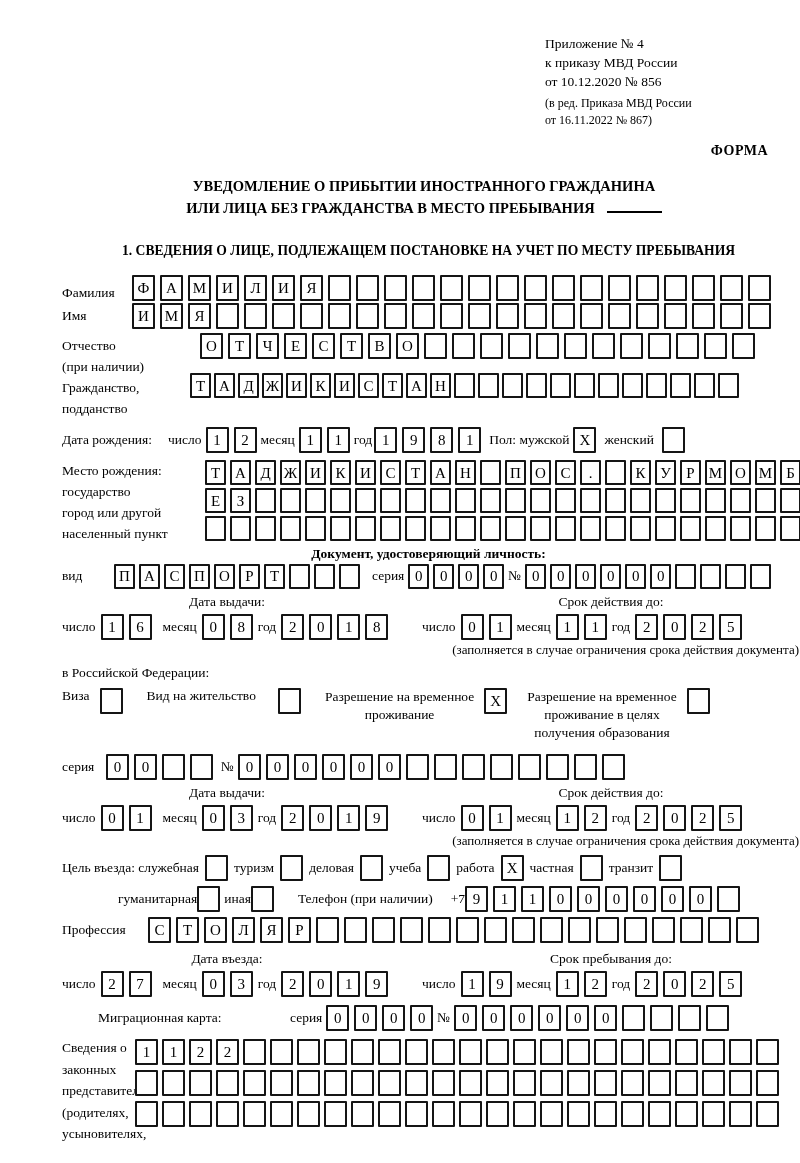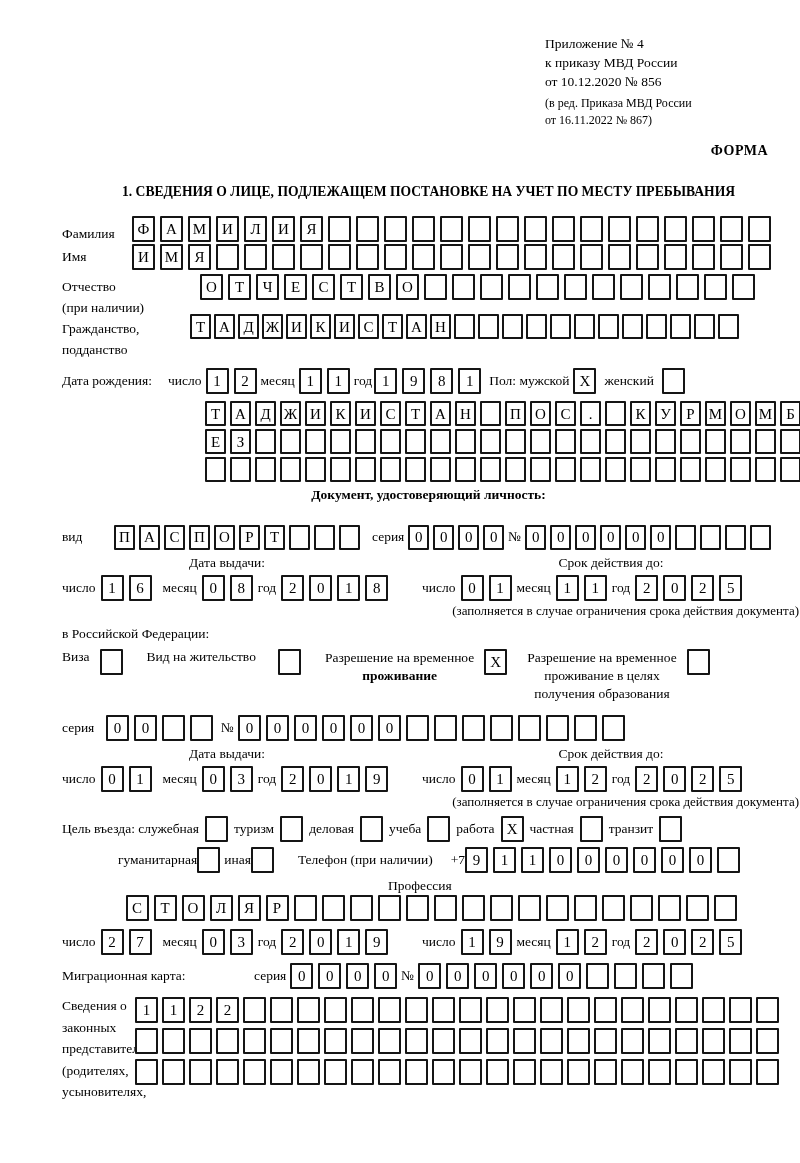--- a/index.html
+++ b/index.html
@@ -35,39 +35,43 @@
   .center{width:733px;text-align:center;}
   .ilbl{flex:none;margin:0 4px;}
   .dates{display:flex;margin-top:5px;}
   .dcol1{width:360px;} .dcol2{flex:1;}
   .dhead{text-align:center;margin-bottom:3px;}
   .dhead.left{width:330px;}
   .dline{display:flex;align-items:center;gap:5px;}
   .note-r{width:737px;text-align:right;font-size:13px;margin-top:2px;}
   .permits{display:flex;align-items:flex-start;margin-top:6px;gap:10px;}
   .pstack{text-align:center;line-height:18px;}
-  .mt6{margin-top:6px;} .mt8{margin-top:8px;}
+  .mt6{margin-top:6px;} .mt8{margin-top:8px;margin-left:36px;}
 </style>
 </head>
 <body>
 
 <div class="page">
 
   <div class="hdr">
     <div>Приложение № 4</div>
     <div>к приказу МВД России</div>
     <div>от 10.12.2020 № 856</div>
     <div class="sub">
       <div>(в ред. Приказа МВД России</div>
       <div>от 16.11.2022 № 867)</div>
     </div>
   </div>
 
   <div class="forma">ФОРМА</div>
 
+  <div class="title">
+    <div>УВЕДОМЛЕНИЕ О ПРИБЫТИИ ИНОСТРАННОГО ГРАЖДАНИНА</div>
+    <div><span>ИЛИ ЛИЦА БЕЗ ГРАЖДАНСТВА В МЕСТО ПРЕБЫВАНИЯ</span><span class="uline"></span></div>
+  </div>
 
   <div class="sec">1. СВЕДЕНИЯ О ЛИЦЕ, ПОДЛЕЖАЩЕМ ПОСТАНОВКЕ НА УЧЕТ ПО МЕСТУ ПРЕБЫВАНИЯ</div>
 
   <div class="row" style="margin-top:16px;align-items:flex-end;">
     <span class="lbl w70">Фамилия</span>
     <span class="cells">
         <span class="cell">Ф</span>
         <span class="cell">А</span>
         <span class="cell">М</span>
         <span class="cell">И</span>
@@ -197,20 +201,26 @@
         <span class="cell">8</span>
         <span class="cell">1</span>
       </span>
     <span class="ilbl" style="margin-left:8px;">Пол: мужской</span>
     <span class="cell">X</span>
     <span class="ilbl" style="margin-left:8px;">женский</span>
     <span class="cell" style="margin-left:4px;"></span>
   </div>
 
   <div class="stackblock" style="height:84px;margin-top:7px;">
+    <div class="lblstack abs" style="left:0;top:0;">
+      <div>Место рождения:</div>
+      <div>государство</div>
+      <div>город или другой</div>
+      <div>населенный пункт</div>
+    </div>
     <span class="cells sm abs" style="left:143px;top:0;">
         <span class="cell">Т</span>
         <span class="cell">А</span>
         <span class="cell">Д</span>
         <span class="cell">Ж</span>
         <span class="cell">И</span>
         <span class="cell">К</span>
         <span class="cell">И</span>
         <span class="cell">С</span>
         <span class="cell">Т</span>
@@ -279,21 +289,21 @@
         <span class="cell"></span>
         <span class="cell"></span>
         <span class="cell"></span>
         <span class="cell"></span>
         <span class="cell"></span>
       </span>
   </div>
 
   <div class="center bold" style="margin-top:2px;">Документ, удостоверяющий личность:</div>
 
-  <div class="row" style="margin-top:21px;">
+  <div class="row" style="margin-top:1px;">
     <span class="lbl" style="width:52px;">вид</span>
     <span class="cells sm">
         <span class="cell">П</span>
         <span class="cell">А</span>
         <span class="cell">С</span>
         <span class="cell">П</span>
         <span class="cell">О</span>
         <span class="cell">Р</span>
         <span class="cell">Т</span>
         <span class="cell"></span>
@@ -372,21 +382,21 @@
 
   <div style="margin-top:7px;">в Российской Федерации:</div>
 
   <div class="permits">
     <span>Виза</span>
     <span class="cell"></span>
     <span style="margin-left:14px;">Вид на жительство</span>
     <span class="cell" style="margin-left:12px;"></span>
     <span class="pstack" style="margin-left:14px;">
       <span style="display:block;">Разрешение на временное</span>
-      <span style="display:block;font-weight:bold;">проживание</span>
+      <span style="display:block;">проживание</span>
     </span>
     <span class="cell">X</span>
     <span class="pstack" style="margin-left:10px;">
       <span style="display:block;">Разрешение на временное</span>
       <span style="display:block;">проживание в целях</span>
       <span style="display:block;">получения образования</span>
     </span>
     <span class="cell"></span>
   </div>
 
@@ -495,21 +505,21 @@
         <span class="cell">0</span>
         <span class="cell">0</span>
         <span class="cell">0</span>
         <span class="cell">0</span>
         <span class="cell">0</span>
         <span class="cell">0</span>
         <span class="cell"></span>
       </span>
   </div>
 
-  <div class="row" style="margin-top:5px;flex-direction:column;">
+  <div class="row" style="margin-top:5px;">
     <span class="lbl" style="width:86px;">Профессия</span>
     <span class="cells">
         <span class="cell">С</span>
         <span class="cell">Т</span>
         <span class="cell">О</span>
         <span class="cell">Л</span>
         <span class="cell">Я</span>
         <span class="cell">Р</span>
         <span class="cell"></span>
         <span class="cell"></span>
@@ -525,20 +535,21 @@
         <span class="cell"></span>
         <span class="cell"></span>
         <span class="cell"></span>
         <span class="cell"></span>
         <span class="cell"></span>
       </span>
   </div>
 
   <div class="dates" style="margin-top:8px;">
     <div class="dcol1">
+      <div class="dhead left">Дата въезда:</div>
       <div class="dline">
         <span>число</span>
         <span class="cells">
             <span class="cell">2</span>
             <span class="cell">7</span>
           </span>
         <span style="margin-left:6px;">месяц</span>
         <span class="cells">
             <span class="cell">0</span>
             <span class="cell">3</span>
@@ -546,20 +557,21 @@
         <span>год</span>
         <span class="cells">
             <span class="cell">2</span>
             <span class="cell">0</span>
             <span class="cell">1</span>
             <span class="cell">9</span>
           </span>
       </div>
     </div>
     <div class="dcol2">
+      <div class="dhead">Срок пребывания до:</div>
       <div class="dline">
         <span>число</span>
         <span class="cells">
             <span class="cell">1</span>
             <span class="cell">9</span>
           </span>
         <span>месяц</span>
         <span class="cells">
             <span class="cell">1</span>
             <span class="cell">2</span>

